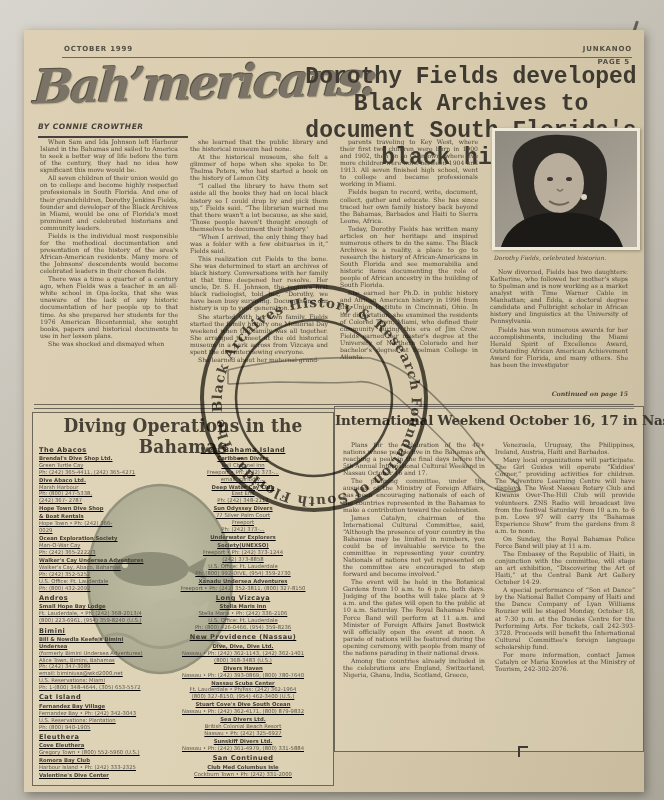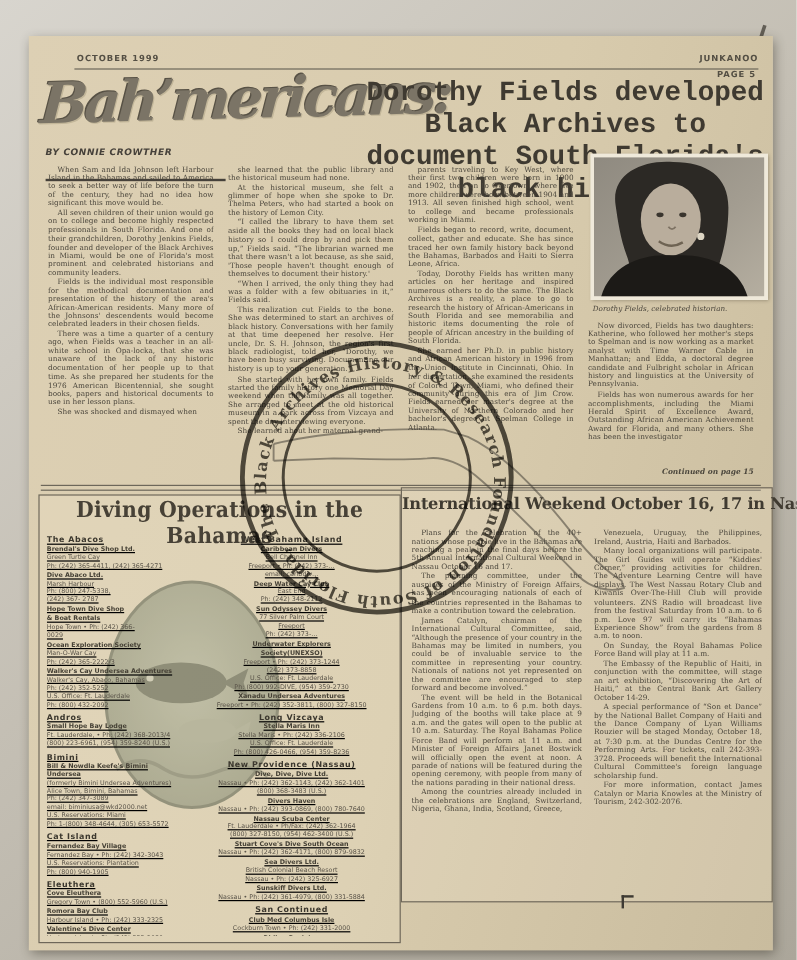--- a/index.html
+++ b/index.html
@@ -13,21 +13,21 @@
   .runhead .lft{position:absolute;left:2px;top:1px;}
   .runhead .ctr{position:absolute;left:0;right:0;top:1px;text-align:right;}
   .runhead .rgt{position:absolute;right:2px;top:14px;}
   
   .script-title{position:absolute;left:10px;top:26px;width:290px;
     font-family:"DejaVu Serif",serif;font-style:italic;font-weight:bold;font-size:47px;letter-spacing:-3px;
     color:#7b7466;text-shadow:1px 1px 0 #c2b699,-1px -1px 0 #575145;
     transform:skewX(-5deg) rotate(-1.5deg);white-space:nowrap;}
   .headline{position:absolute;left:278px;top:34px;width:338px;
     font-family:Liberation Mono, monospace;font-weight:bold;font-size:23px;line-height:1.18;color:#3f3a31;text-align:center;}
-  .byline{position:absolute;left:14px;top:92px;width:150px;padding-bottom:18px;border-bottom:2px solid #46413a;
+  .byline{position:absolute;left:14px;top:92px;width:150px;padding-bottom:5px;border-bottom:2px solid #46413a;
     font-family:"DejaVu Sans",sans-serif;font-style:italic;font-weight:bold;font-size:7.5px;letter-spacing:.5px;color:#46413a;}
   
   .col{position:absolute;top:108px;height:264px;width:138px;overflow:hidden;}
   .c1{left:16px;} .c2{left:166px;} .c3{left:316px;}
   .c4{left:466px;top:238px;height:118px;}
   .para{font-family:"DejaVu Serif",serif;font-size:6.1px;line-height:1.16;text-align:justify;text-indent:8px;color:#4b463c;margin:0 0 1px 0;}
   .photo-frame{position:absolute;left:468px;top:98px;width:148px;height:122px;background:#efe9da;
     box-shadow:1px 1px 3px rgba(50,45,35,.4);padding:3px;box-sizing:border-box;}
   .caption{position:absolute;left:470px;top:224px;width:144px;font-style:italic;font-size:6px;color:#4a453c;font-family:"DejaVu Serif",serif;}
   .continued{position:absolute;left:466px;top:360px;width:138px;text-align:right;

